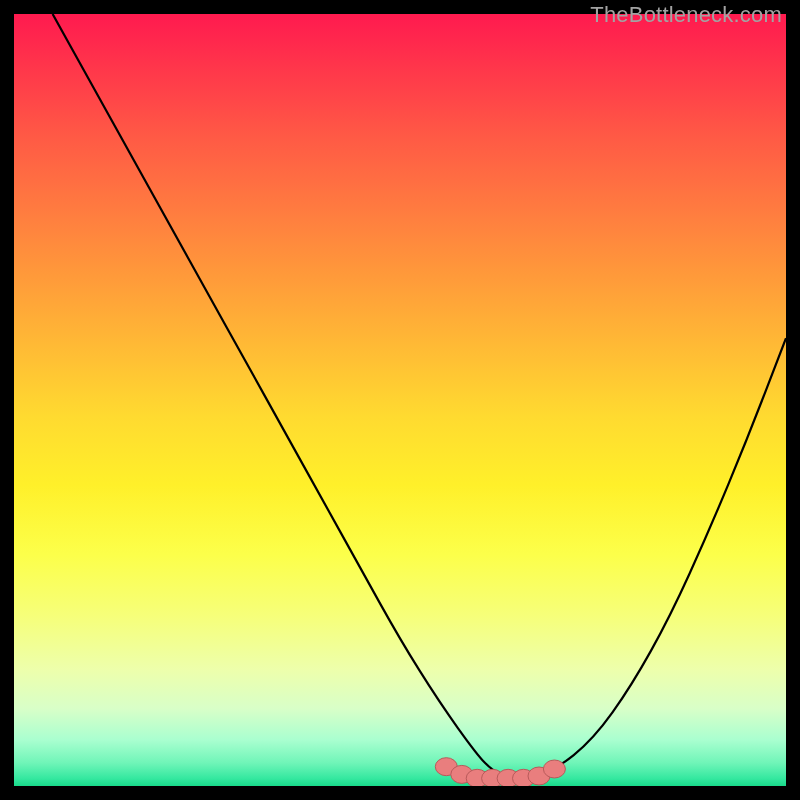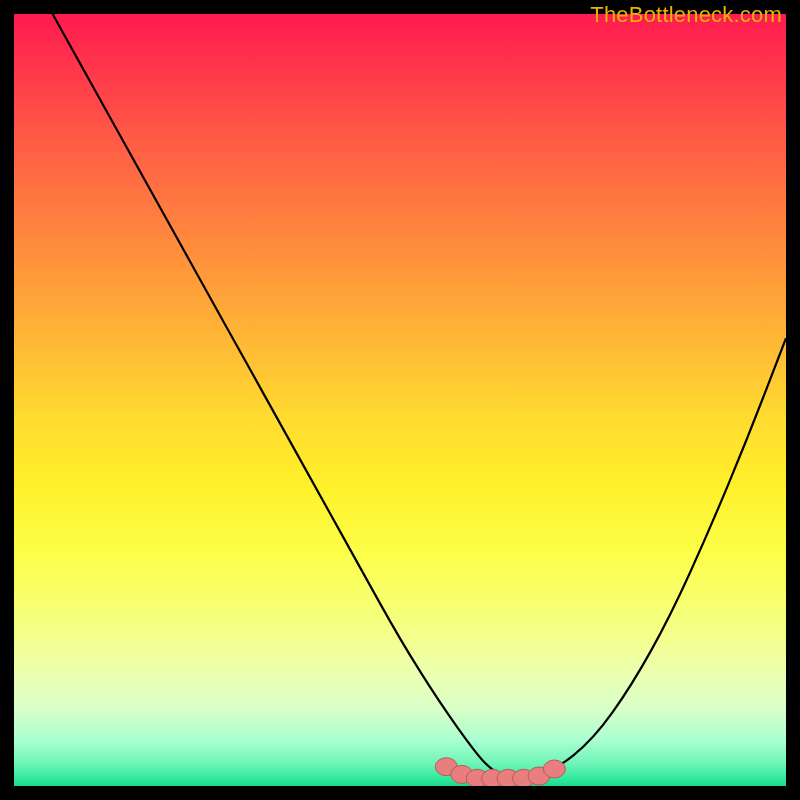--- a/index.html
+++ b/index.html
@@ -39,21 +39,21 @@
       #aaffd0 94%,
       #70f5b8 97%,
       #35e8a0 99%,
       #19d98a 100%
     );
   }
   .watermark {
     position: absolute;
     top: 2px;
     right: 18px;
-    color: #eab308;
+    color: #a3a3a3;
     font-size: 22px;
     font-weight: 400;
     letter-spacing: 0.2px;
     z-index: 5;
   }
   svg.curve {
     position: absolute;
     left: 0;
     top: 0;
     width: 772px;

